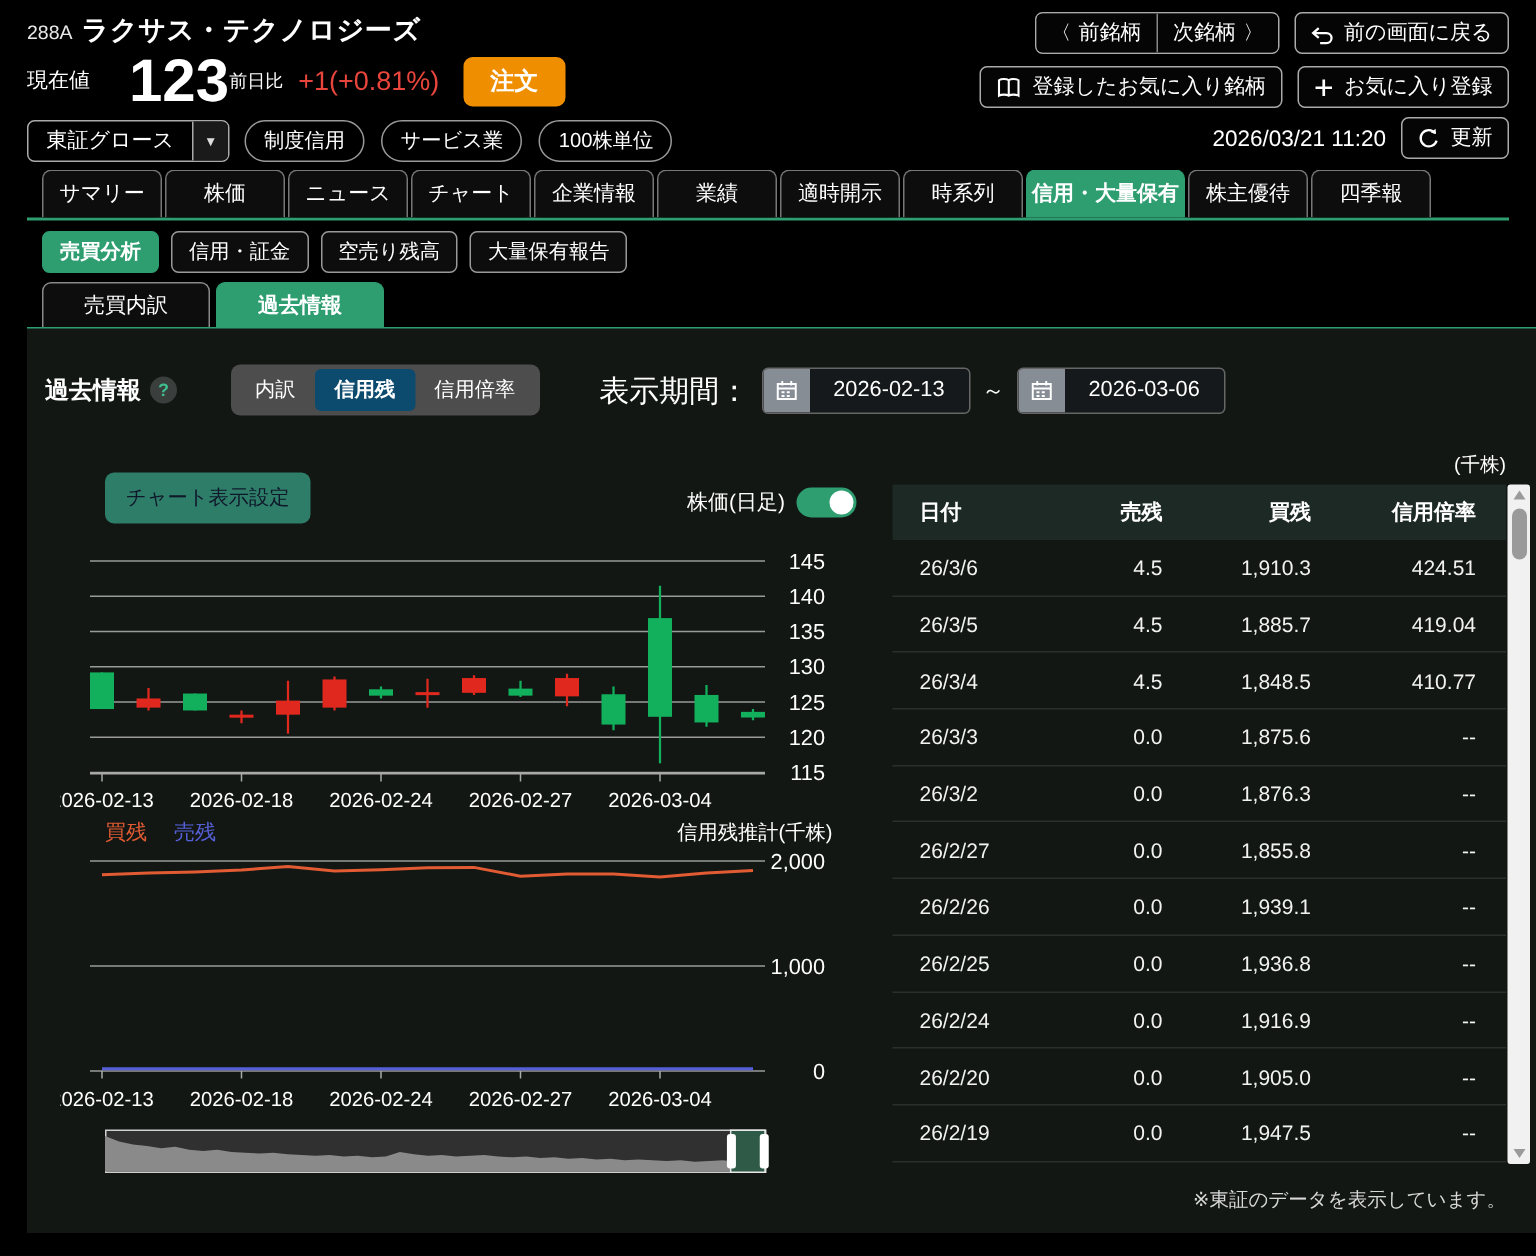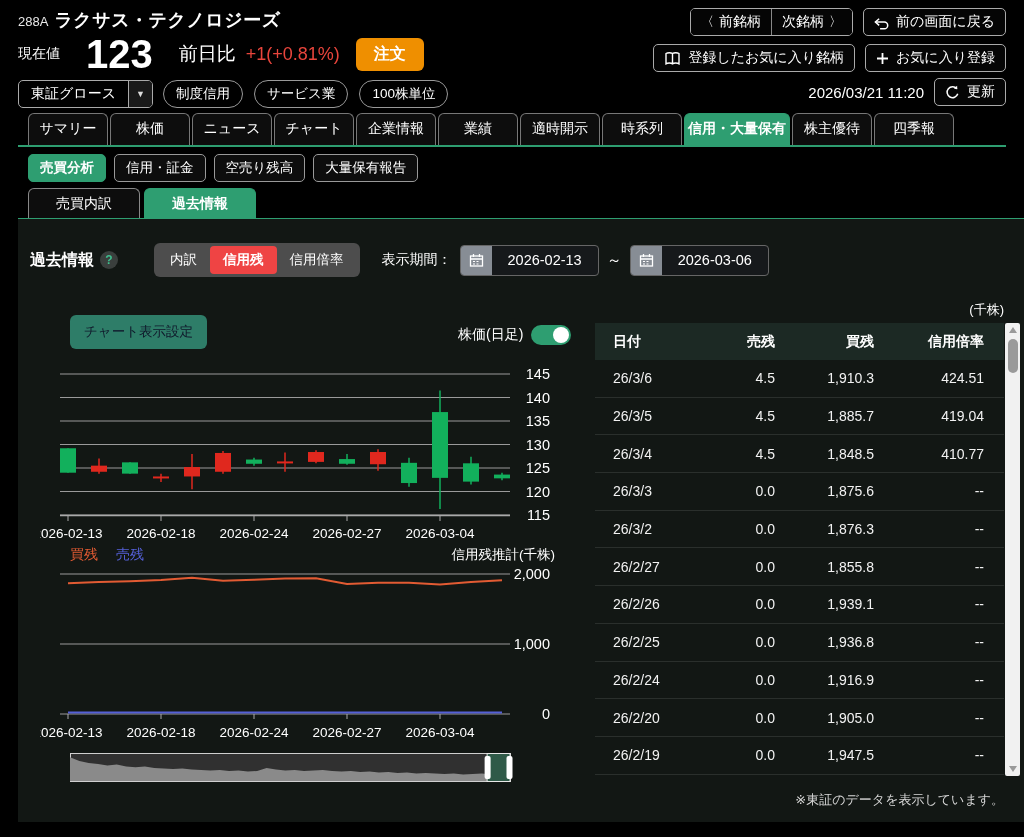--- a/index.html
+++ b/index.html
@@ -6,21 +6,21 @@
   *{box-sizing:border-box;font-family:"Liberation Sans","DejaVu Sans",sans-serif;}
   #app{position:relative;width:1024px;height:837px;background:#000;color:#fff;overflow:hidden;}
 
   
   .hrow1{position:absolute;left:18px;top:8px;display:flex;align-items:baseline;gap:6px;}
   .code{font-size:13px;color:#e8e8e8;}
   .name{font-size:18px;font-weight:bold;letter-spacing:.5px;}
   .hrow2{position:absolute;left:18px;top:34px;display:flex;align-items:center;}
   .plabel{font-size:14px;}
   .price{font-size:40px;font-weight:bold;margin-left:26px;line-height:1;}
-  .clabel{font-size:19px;margin-left:26px;text-align:center;}
+  .clabel{font-size:12px;text-align:center;}
   .change{font-size:18px;color:#e8453c;margin-left:10px;}
   .orderbtn{margin-left:16px;background:#ef8f00;color:#fff;font-weight:bold;font-size:16px;border:none;border-radius:6px;padding:6px 18px;cursor:pointer;}
   .hrow3{position:absolute;left:18px;top:80px;display:flex;align-items:center;gap:10px;}
   .mktsel{display:flex;align-items:center;border:1px solid #aaa;border-radius:5px;height:28px;overflow:hidden;cursor:pointer;}
   .mktsel .txt{padding:0 12px;font-size:14px;}
   .mktsel .arr{width:24px;height:28px;border-left:1px solid #aaa;display:flex;align-items:center;justify-content:center;font-size:9px;color:#ddd;background:#1a1a1a;}
   .pill{border:1px solid #999;border-radius:14px;padding:4px 12px;font-size:13.5px;}
   .tr-abs{position:absolute;right:18px;display:flex;gap:10px;align-items:center;}
   .navgrp{display:flex;border:1px solid #aaa;border-radius:5px;overflow:hidden;}
   .navgrp .nbtn{padding:4px 10px;font-size:14px;cursor:pointer;display:flex;align-items:center;gap:5px;background:#050505;}
@@ -41,23 +41,23 @@
   .itab{width:112px;text-align:center;padding:6px 0;font-size:14px;background:#0d0d0d;border:1px solid #888;border-bottom:none;border-radius:6px 6px 0 0;cursor:pointer;}
   .itab.active{background:#2e9e71;border-color:#2e9e71;font-weight:bold;}
 
   
   #panel{position:absolute;left:18px;top:218px;width:1006px;height:604px;background:#121714;border-top:1px solid #2e9e71;}
   .controls{position:absolute;left:12px;top:24px;display:flex;align-items:center;}
   .ptitle{font-size:16px;font-weight:bold;}
   .help{width:18px;height:18px;border-radius:50%;background:#3a3f3d;color:#3fbf8e;font-size:12px;font-weight:bold;display:flex;align-items:center;justify-content:center;margin-left:6px;cursor:pointer;}
   .seg{display:flex;background:#4d4d4d;border-radius:6px;padding:3px;margin-left:36px;}
   .seg .sg{padding:5px 13px;font-size:13.5px;border-radius:4px;cursor:pointer;white-space:nowrap;}
-  .seg .sg.active{background:#ef4444;font-weight:bold;}
+  .seg .sg.active{background:#0c4a6e;font-weight:bold;}
   .period{display:flex;align-items:center;margin-left:22px;gap:8px;}
-  .perlabel{font-size:14px;}
+  .perlabel{font-size:20px;margin-left:18px;}
   .dategrp{display:flex;border:1px solid #666;border-radius:4px;overflow:hidden;height:31px;background:#16191b;}
   .calbtn{width:31px;background:#878d95;display:flex;align-items:center;justify-content:center;cursor:pointer;}
   .dateval{padding:0 16px;line-height:29px;font-size:14.5px;}
   .tilde{font-size:15px;}
 
   .cfgbtn{position:absolute;left:52px;top:96px;background:#2e7d68;border:none;color:#0f172a;font-size:13.5px;border-radius:6px;padding:8px 14px;cursor:pointer;}
   .togrow{position:absolute;left:440px;top:106px;display:flex;align-items:center;gap:8px;}
   .toglabel{font-size:14px;}
   .toggle{width:40px;height:20px;border-radius:10px;background:#2e9e71;position:relative;cursor:pointer;}
   .knob{position:absolute;right:2px;top:2px;width:16px;height:16px;border-radius:50%;background:#fff;}

